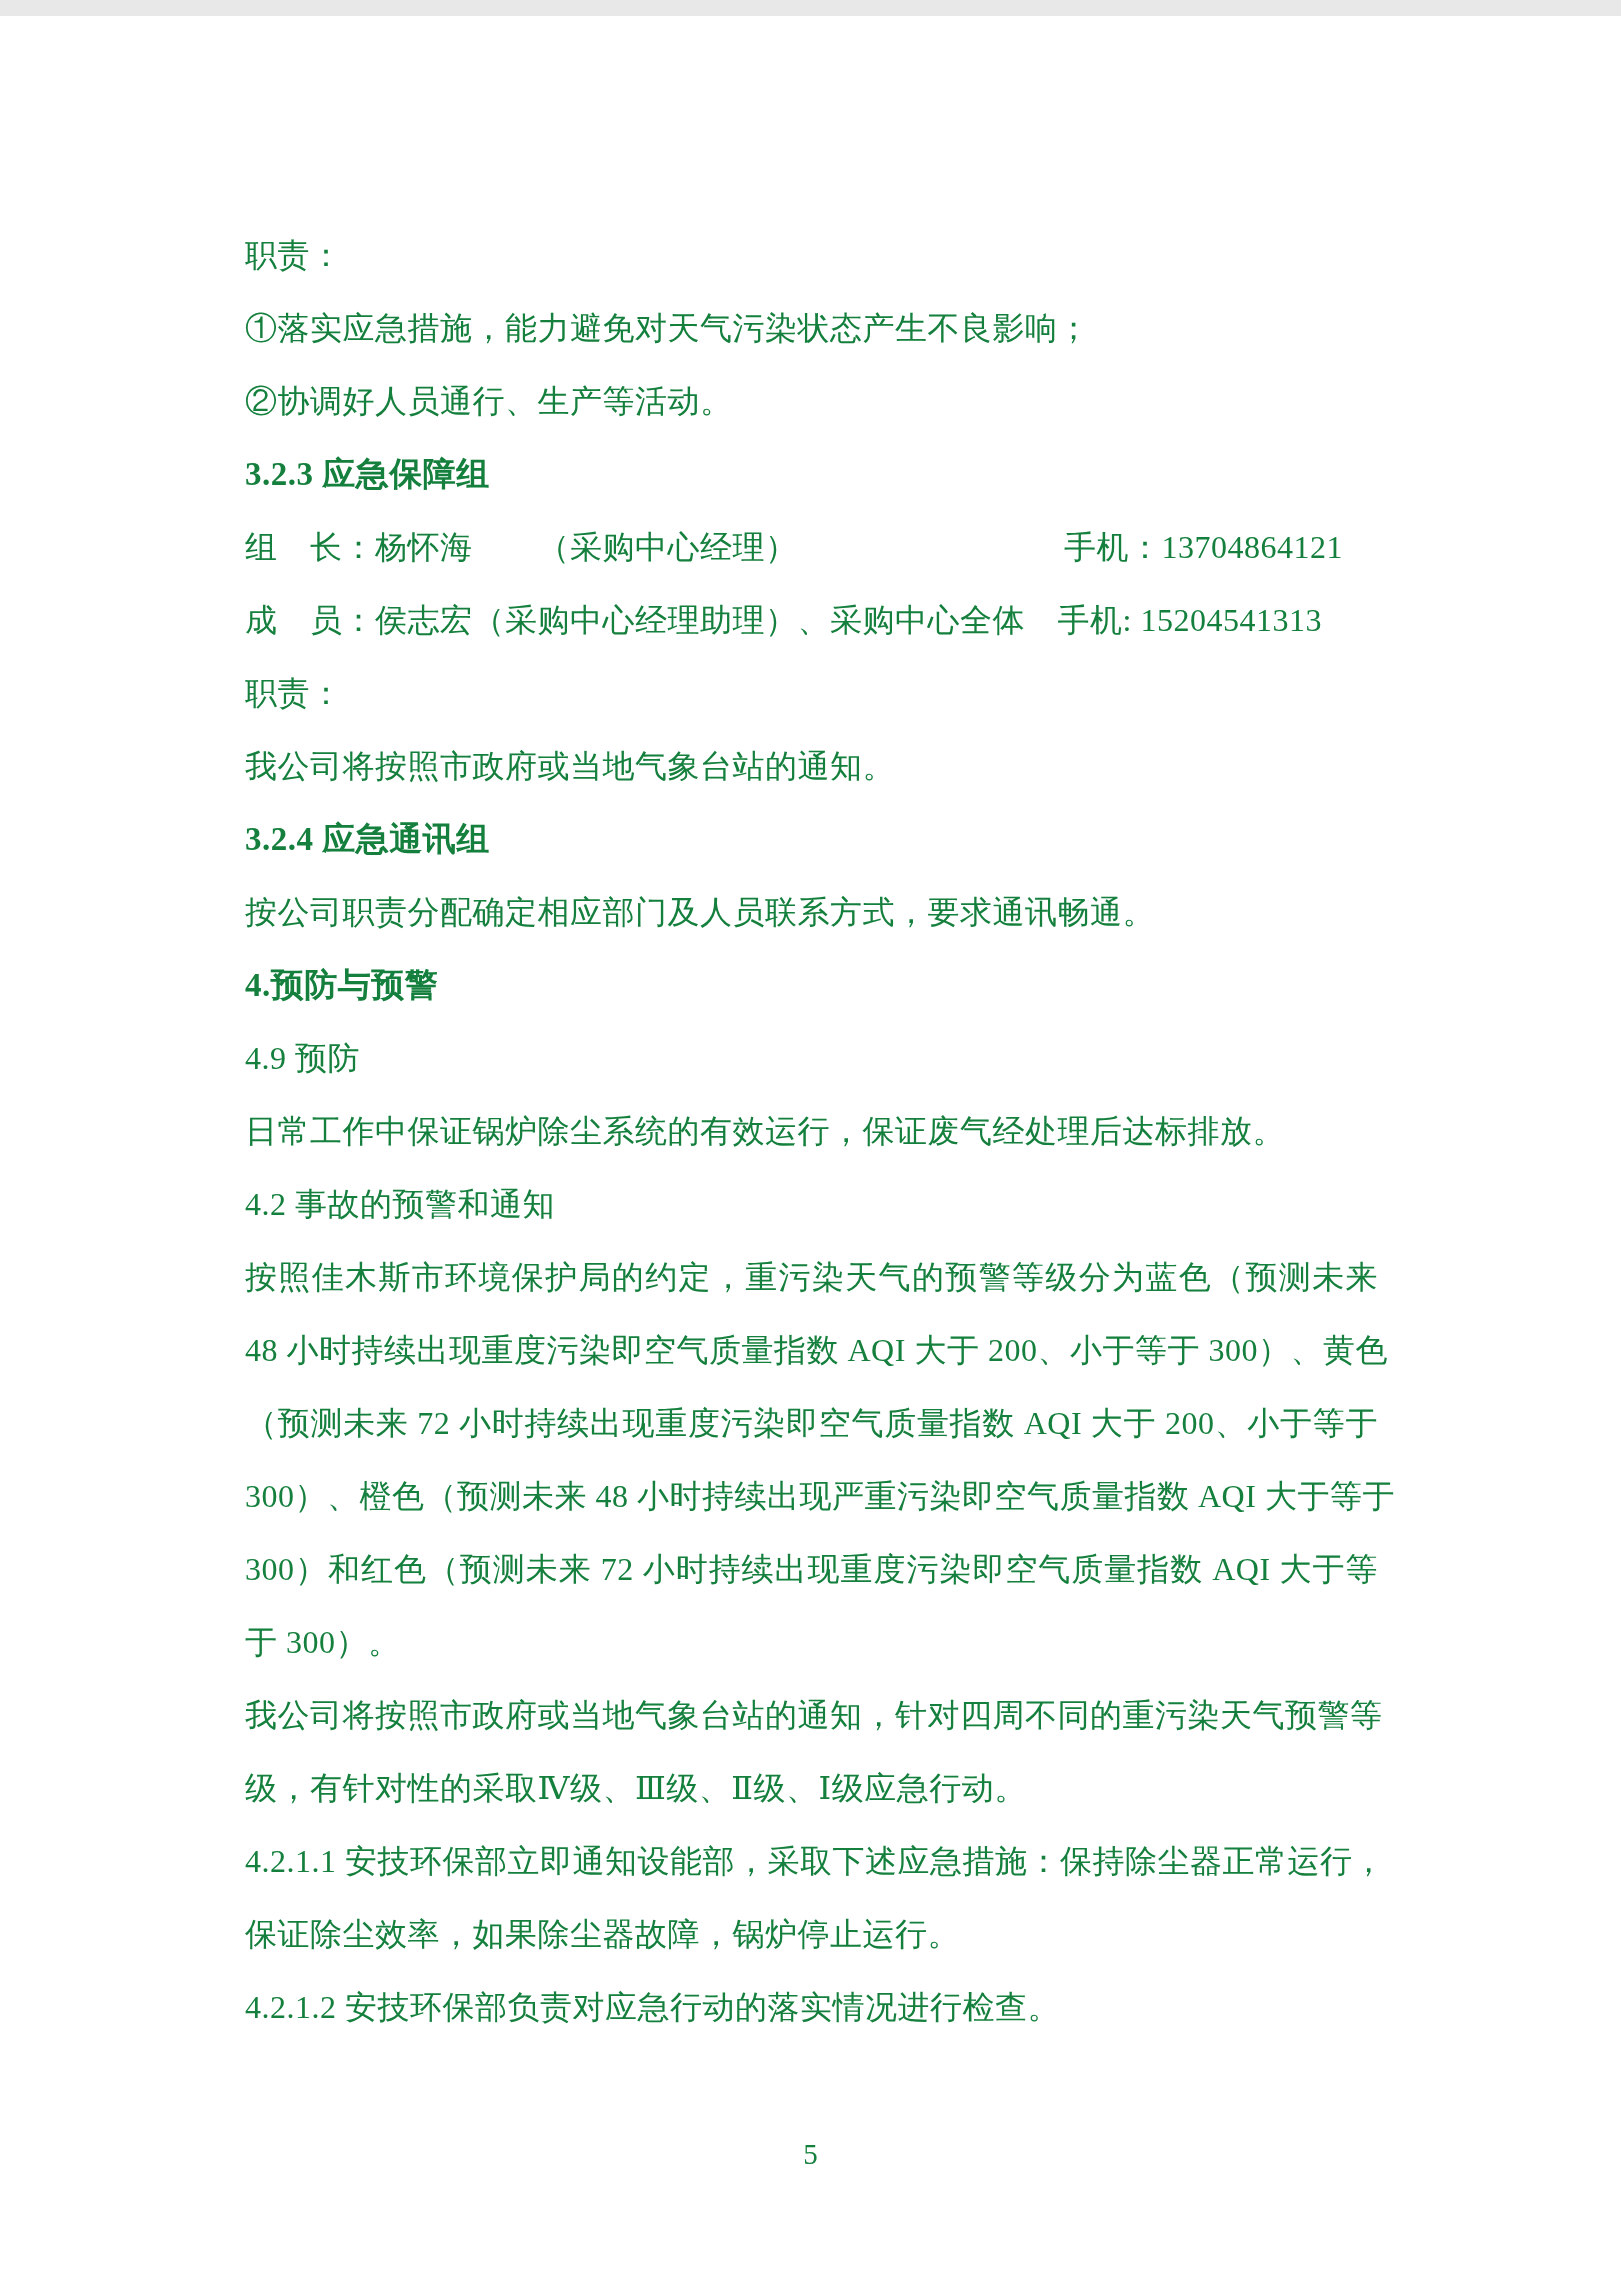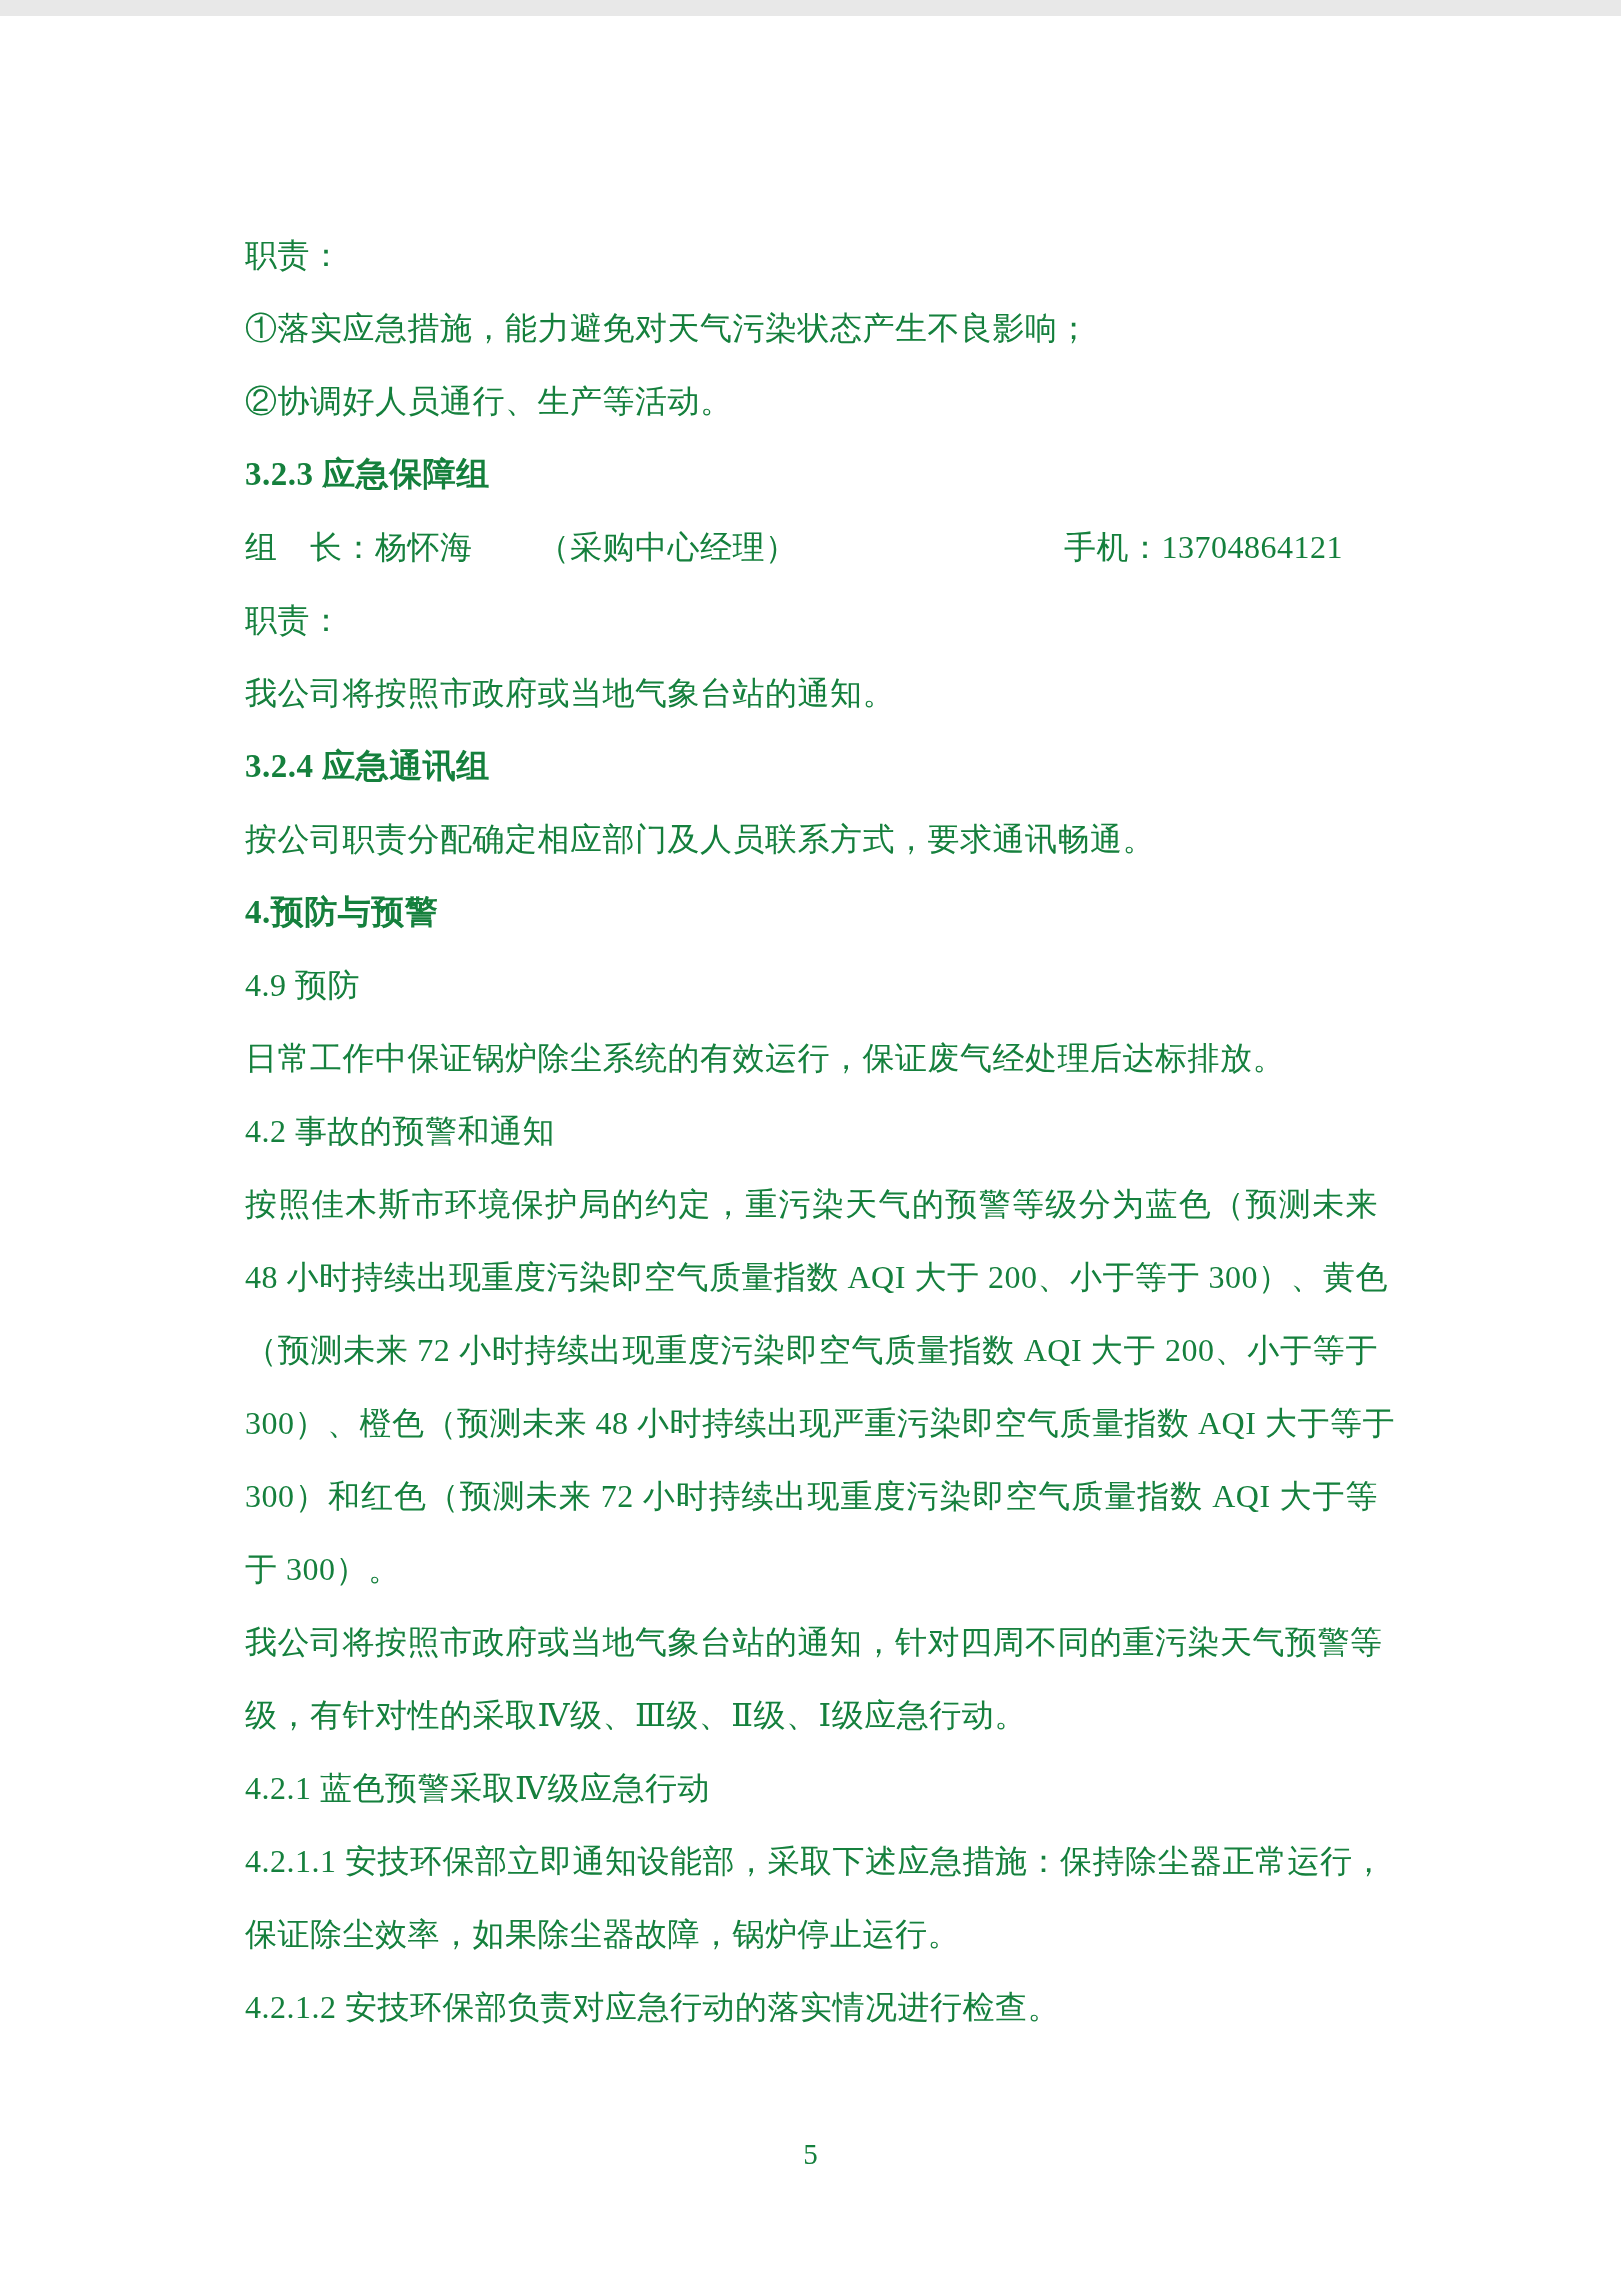--- a/index.html
+++ b/index.html
@@ -75,20 +75,24 @@
   </div>
       <div class="line heading">
     <span class="t">3.2.3 应急保障组</span>
     
   </div>
       <div class="line">
     <span class="t">组　长：杨怀海　　（采购中心经理）</span>
     <span class="r">手机：13704864121</span>
   </div>
       <div class="line">
+    <span class="t">成　员：侯志宏（采购中心经理助理）、采购中心全体　手机: 15204541313</span>
+    
+  </div>
+      <div class="line">
     <span class="t">职责：</span>
     
   </div>
       <div class="line">
     <span class="t">我公司将按照市政府或当地气象台站的通知。</span>
     
   </div>
       <div class="line heading">
     <span class="t">3.2.4 应急通讯组</span>
     
@@ -138,24 +142,20 @@
     
   </div>
       <div class="line fill">
     <span class="t">我公司将按照市政府或当地气象台站的通知，针对四周不同的重污染天气预警等</span>
     
   </div>
       <div class="line">
     <span class="t">级，有针对性的采取Ⅳ级、Ⅲ级、Ⅱ级、Ⅰ级应急行动。</span>
     
   </div>
-      <div class="line">
-    <span class="t">4.2.1 蓝色预警采取Ⅳ级应急行动</span>
-    
-  </div>
       <div class="line fill">
     <span class="t">4.2.1.1 安技环保部立即通知设能部，采取下述应急措施：保持除尘器正常运行，</span>
     
   </div>
       <div class="line">
     <span class="t">保证除尘效率，如果除尘器故障，锅炉停止运行。</span>
     
   </div>
       <div class="line">
     <span class="t">4.2.1.2 安技环保部负责对应急行动的落实情况进行检查。</span>

